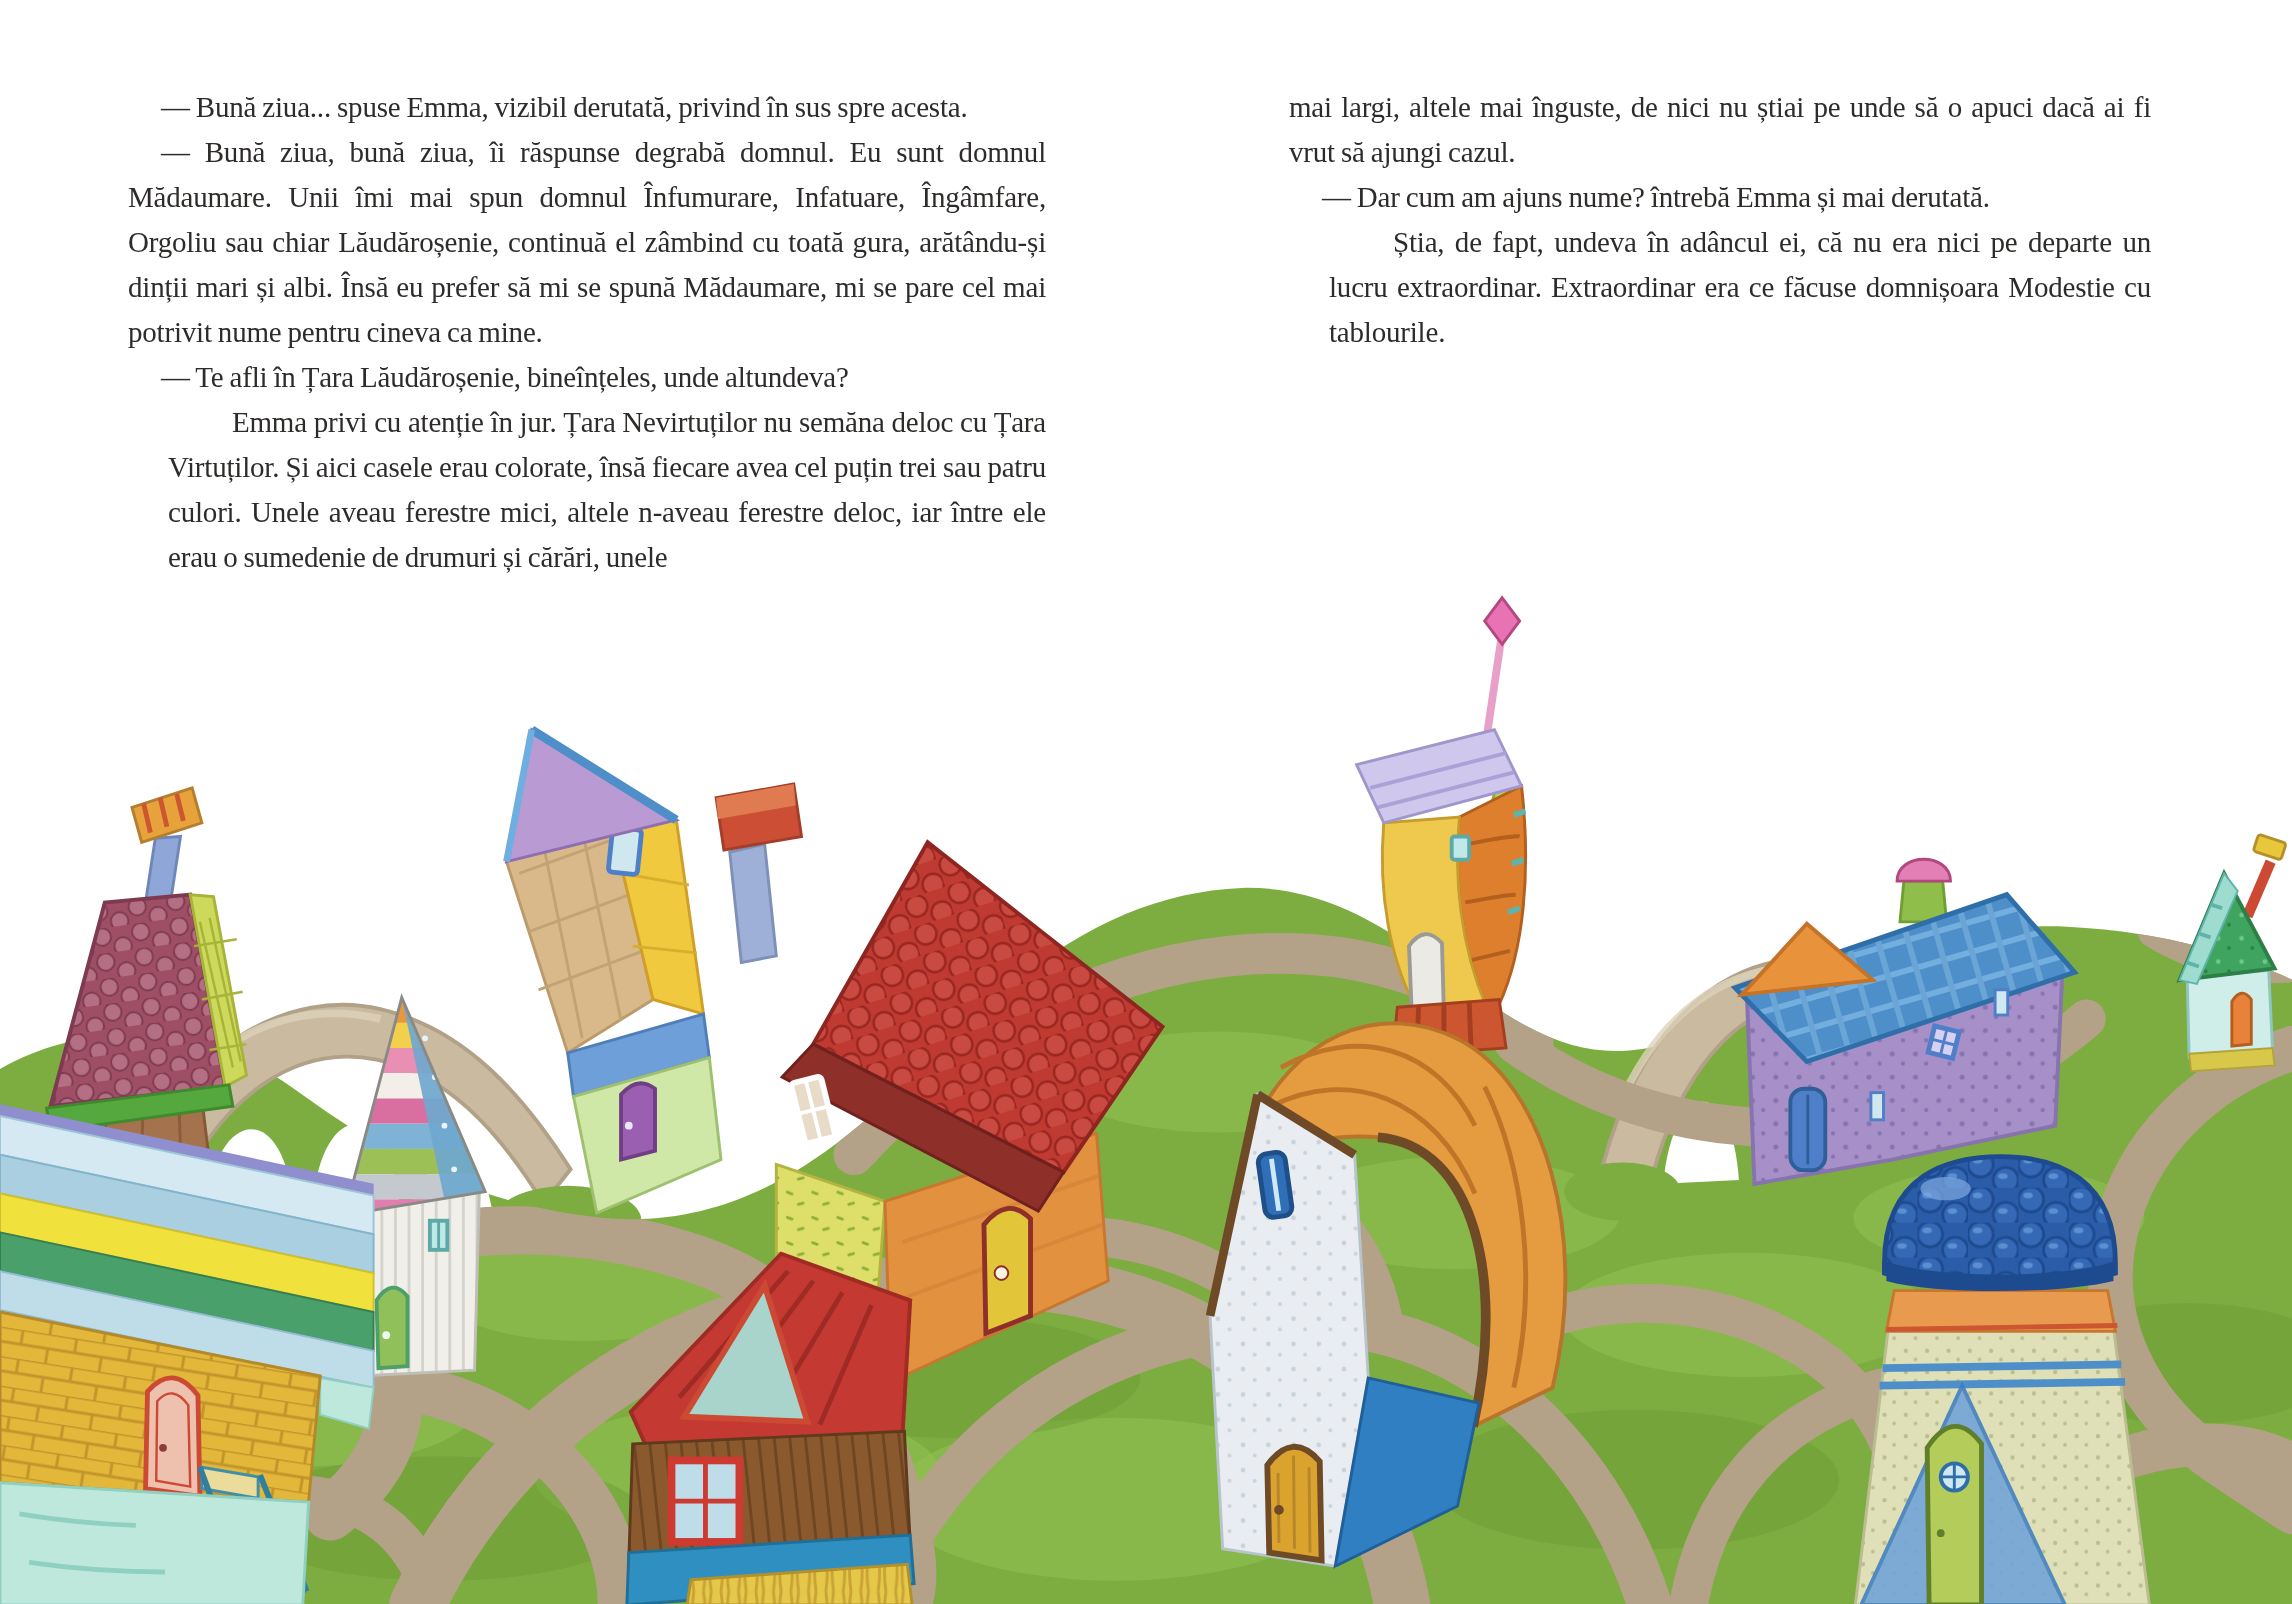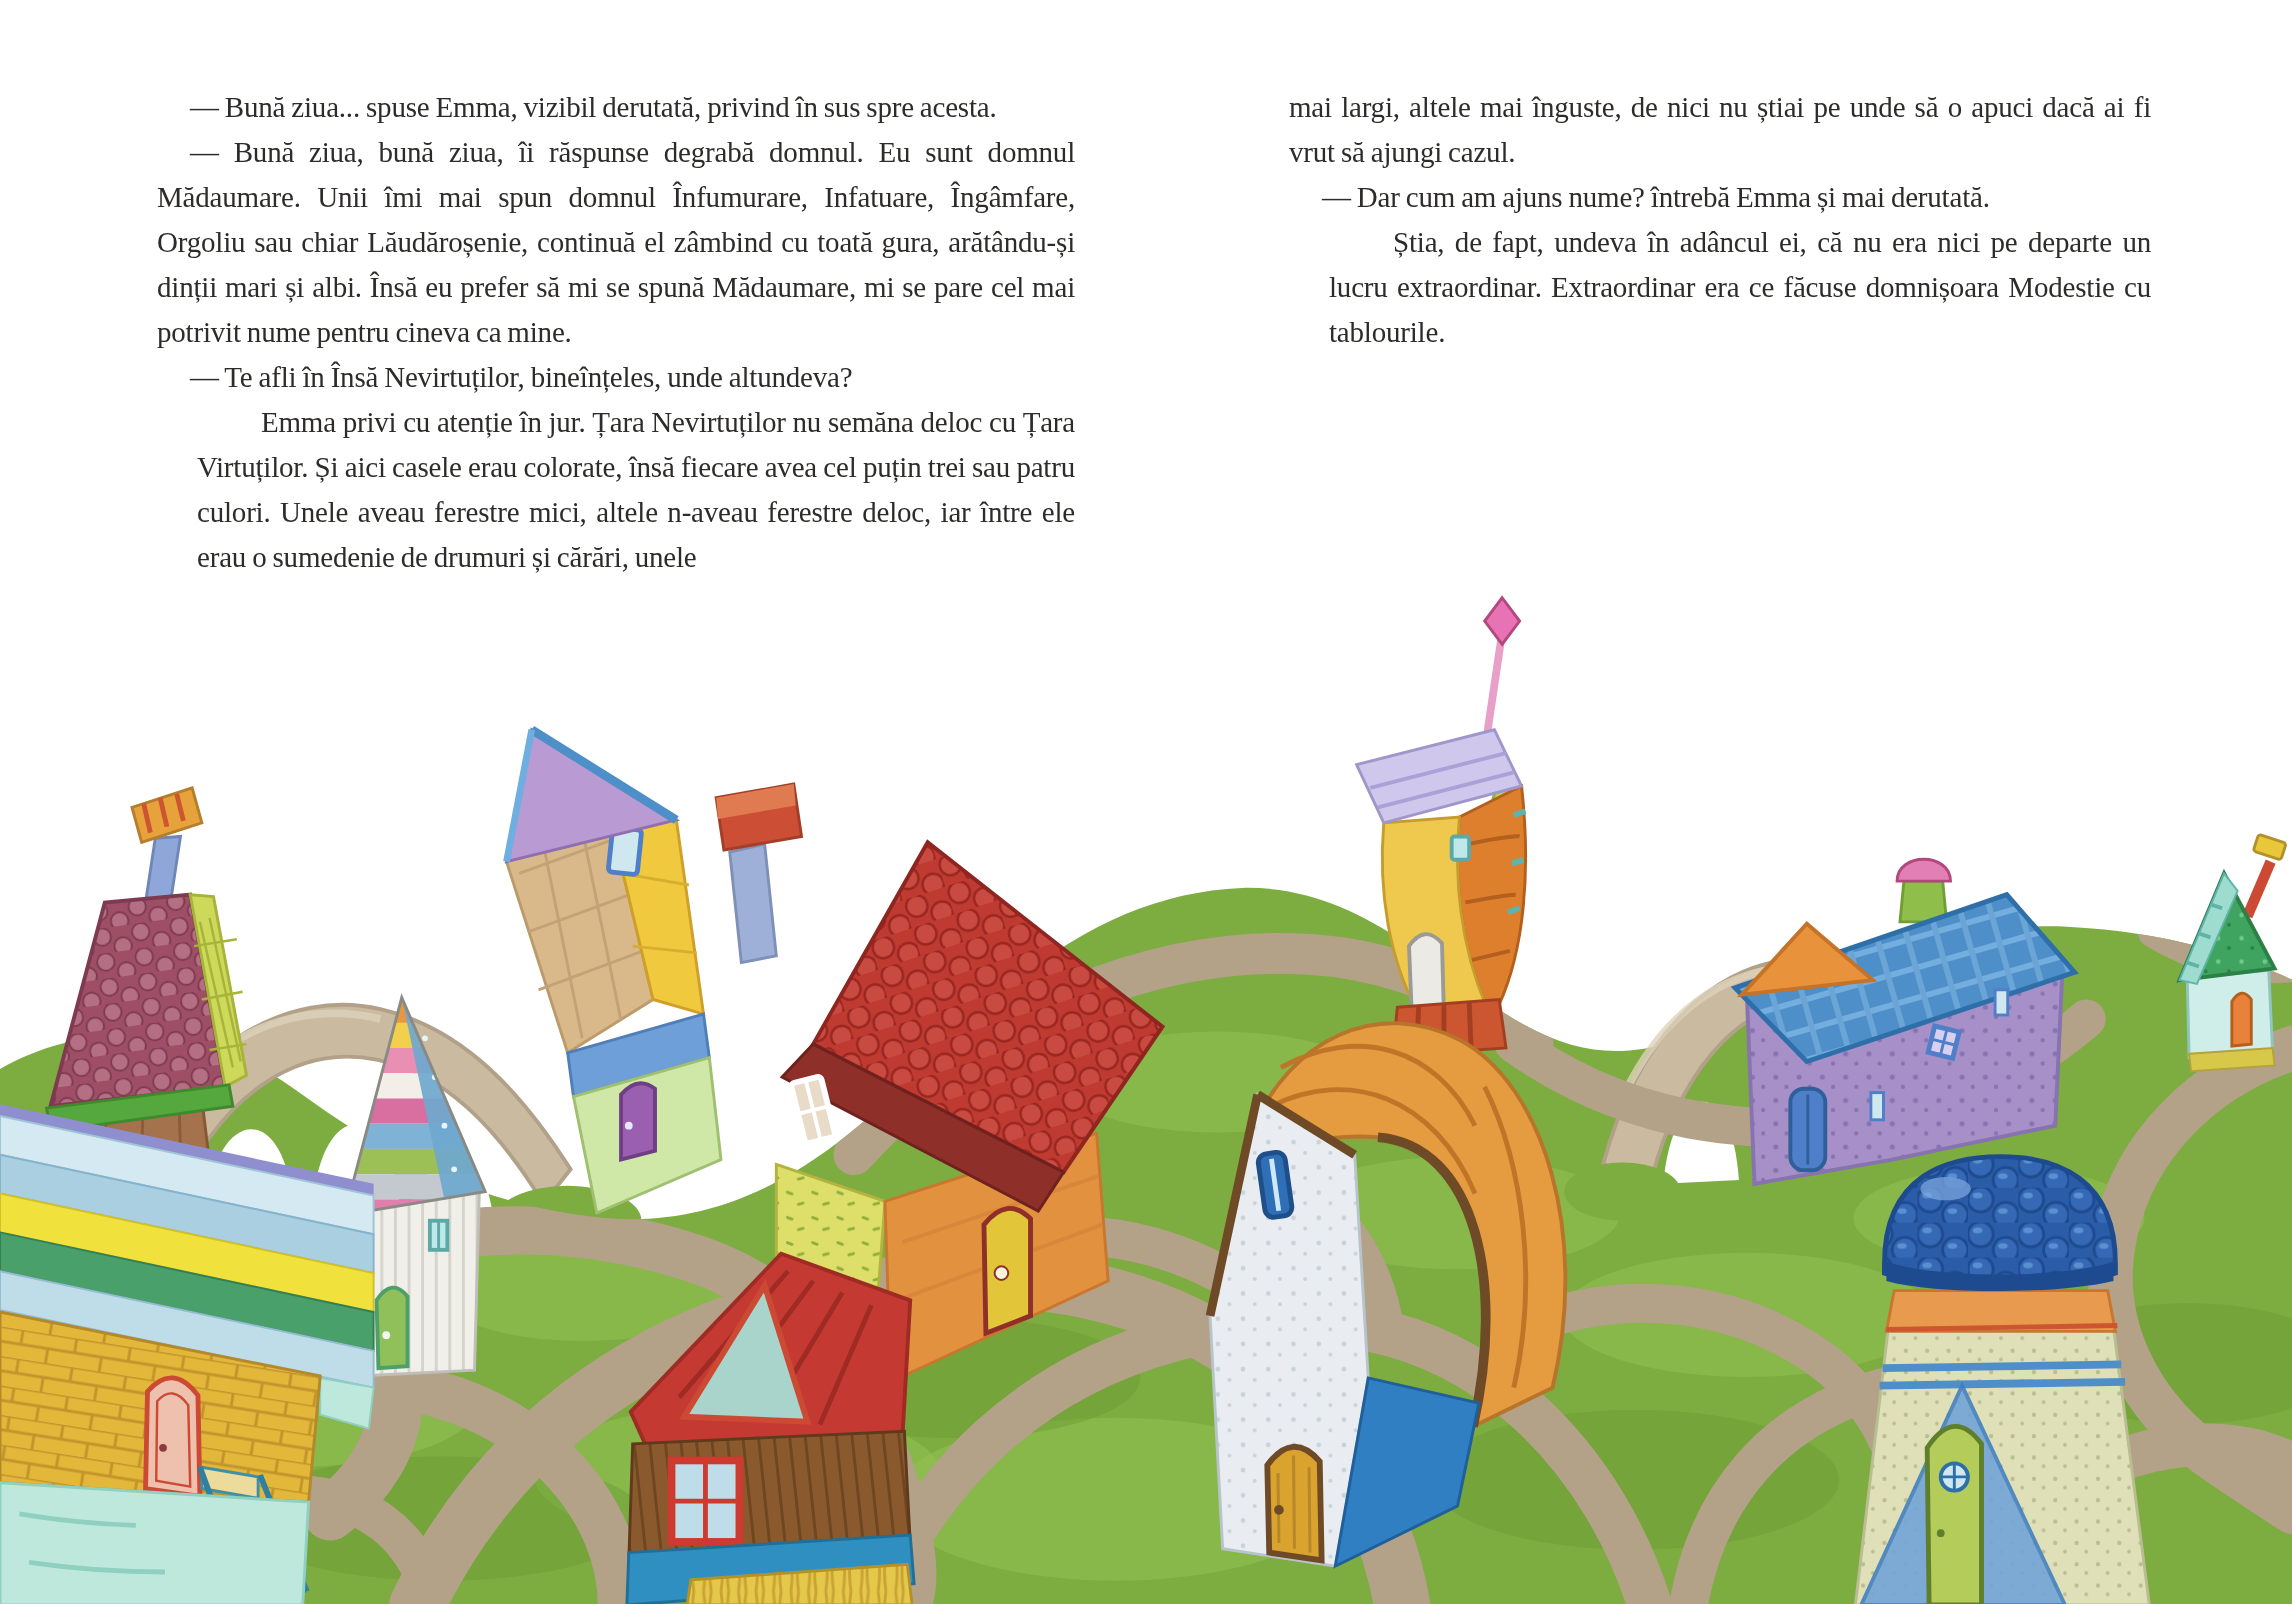--- a/index.html
+++ b/index.html
@@ -17,21 +17,21 @@
     font-size:29px;
     line-height:45px;
     letter-spacing:-0.2px;
     word-spacing:-1px;
     text-align:justify;
   }
   .page-text p{margin:0;padding:0;}
   p.dialogue{text-indent:33px;}
   p.narrative{text-indent:64px;margin-left:40px;}
   p.continuation{text-indent:0;}
-  #left-col{left:157px;width:918px;}
+  #left-col{left:128px;width:918px;}
   #right-col{left:1289px;width:862px;}
   #illustration{position:absolute;left:0;top:0;width:2293px;height:1605px;}
 </style>
 </head>
 <body>
 
 <div id="spread">
 
   <svg id="illustration" viewBox="0 0 2363 1654" xmlns="http://www.w3.org/2000/svg" aria-hidden="true">
     <defs>
@@ -336,21 +336,21 @@
       <path d="M1942,1302 C1942,1210 2008,1192 2062,1192 C2122,1192 2180,1216 2180,1302 L2180,1312 C2120,1326 1992,1326 1942,1312 Z" fill="url(#scales)" stroke="#1e4a8f" stroke-width="5"></path>
       <path d="M1944,1300 C1995,1318 2125,1318 2178,1300 L2178,1320 C2120,1334 1995,1334 1944,1320 Z" fill="#1e4a8f"></path>
       <ellipse cx="2005" cy="1225" rx="26" ry="12" fill="#7fa9e0" opacity="0.7"></ellipse>
     </g>
 
   </svg>
 
   <div id="left-col" class="page-text">
     <p class="dialogue">— Bună ziua... spuse Emma, vizibil derutată, privind în sus spre acesta.</p>
     <p class="dialogue">— Bună ziua, bună ziua, îi răspunse degrabă domnul. Eu sunt domnul Mădaumare. Unii îmi mai spun domnul Înfumurare, Infatuare, Îngâmfare, Orgoliu sau chiar Lăudăroșenie, continuă el zâmbind cu toată gura, arătându-și dinții mari și albi. Însă eu prefer să mi se spună Mădaumare, mi se pare cel mai potrivit nume pentru cineva ca mine.</p>
-    <p class="dialogue">— Te afli în Însă Nevirtuților, bineînțeles, unde altundeva?</p>
+    <p class="dialogue">— Te afli în Țara Lăudăroșenie, bineînțeles, unde altundeva?</p>
     <p class="narrative">Emma privi cu atenție în jur. Țara Nevirtuților nu semăna deloc cu Țara Virtuților. Și aici casele erau colorate, însă fiecare avea cel puțin trei sau patru culori. Unele aveau ferestre mici, altele n-aveau ferestre deloc, iar între ele erau o sumedenie de drumuri și cărări, unele</p>
   </div>
 
   <div id="right-col" class="page-text">
     <p class="continuation">mai largi, altele mai înguste, de nici nu știai pe unde să o apuci dacă ai fi vrut să ajungi cazul.</p>
     <p class="dialogue">— Dar cum am ajuns nume? întrebă Emma și mai derutată.</p>
     <p class="narrative">Știa, de fapt, undeva în adâncul ei, că nu era nici pe departe un lucru extraordinar. Extraordinar era ce făcuse domnișoara Modestie cu tablourile.</p>
   </div>
 
 </div>

